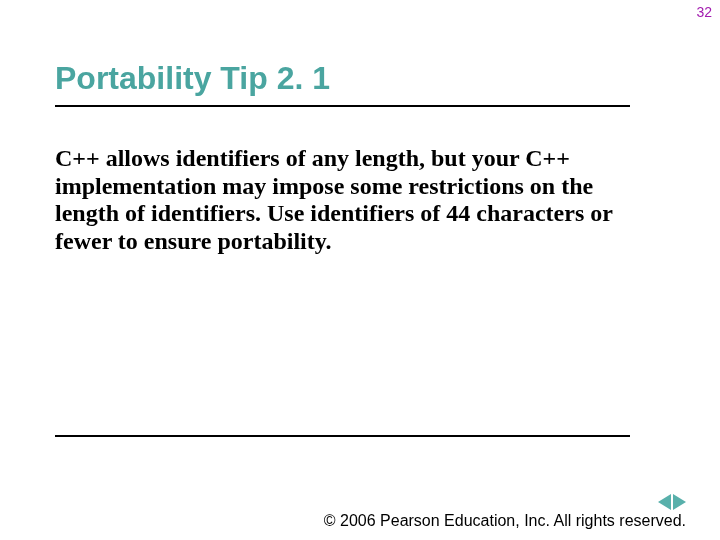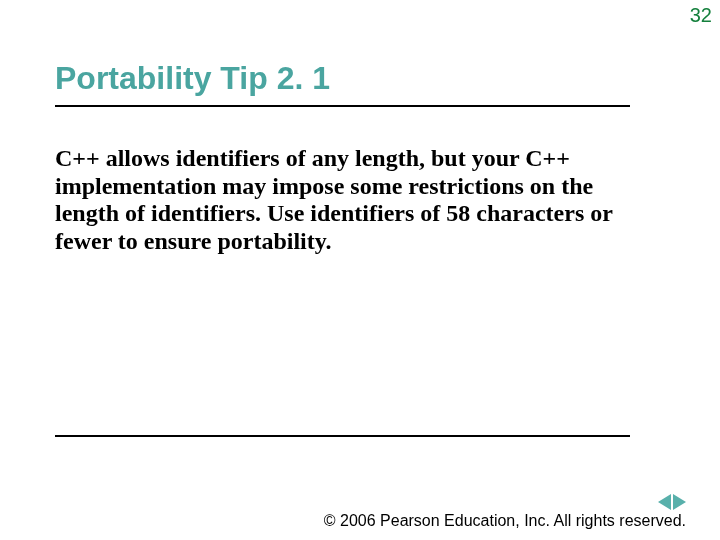--- a/index.html
+++ b/index.html
@@ -8,22 +8,22 @@
       height: 540px;
       background: #fff;
       position: relative;
       font-family: Arial, Helvetica, sans-serif;
       overflow: hidden;
     }
     .page-number {
       position: absolute;
       top: 4px;
       right: 8px;
-      font-size: 20px;
-      color: #15803d;
+      font-size: 14px;
+      color: #a21caf;
     }
     .slide-title {
       position: absolute;
       top: 60px;
       left: 55px;
       color: #4aa5a0;
       font-size: 32px;
       font-weight: bold;
     }
     .rule-top {
@@ -79,21 +79,21 @@
   </style>
 </head>
 <body>
 
 <div class="page-number">32</div>
 
 <h1 class="slide-title">Portability Tip 2. 1</h1>
 
 <div class="rule-top"></div>
 
-<p class="body-text">C++ allows identifiers of any length, but your C++ implementation may impose some restrictions on the length of identifiers. Use identifiers of 58 characters or fewer to ensure portability.</p>
+<p class="body-text">C++ allows identifiers of any length, but your C++ implementation may impose some restrictions on the length of identifiers. Use identifiers of 44 characters or fewer to ensure portability.</p>
 
 <div class="rule-bottom"></div>
 
 <div class="nav-arrows">
   <div class="arrow arrow-left"></div>
   <div class="arrow arrow-right"></div>
 </div>
 
 <div class="copyright">© 2006 Pearson Education, Inc.  All rights reserved.</div>
 

